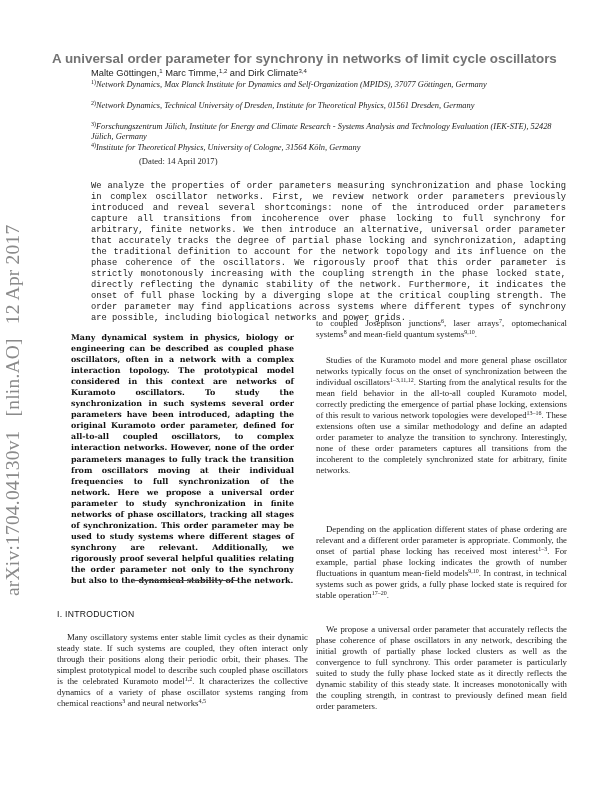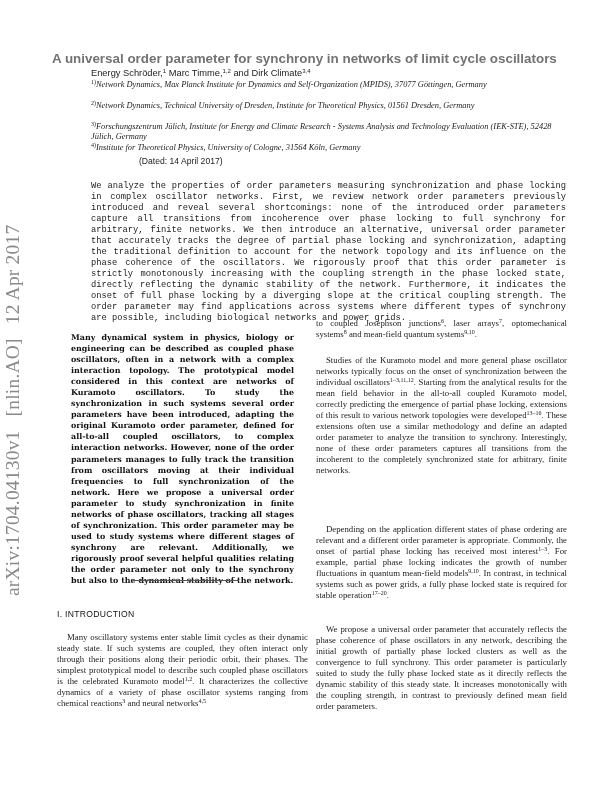--- a/index.html
+++ b/index.html
@@ -27,21 +27,21 @@
     position: absolute; left: 91px; width: 470px;
     font-family: "Liberation Serif", serif; font-style: italic; font-size: 8.4px; line-height: 10.2px; color: #222;
   }
   .affil sup { font-style: normal; }
   #affil-1 { top: 80px; }
   #affil-2 { top: 101px; }
   #affil-3 { top: 122px; }
   #affil-4 { top: 143px; }
   #dated {
     position: absolute; left: 91px; top: 156px;
-    font-family: Liberation Sans, sans-serif; font-size: 8.6px; color: #222; padding-left: 48px;
+    font-family: Liberation Serif, serif; font-size: 8.6px; color: #222; padding-left: 48px;
   }
 
   #abstract {
     position: absolute; left: 91px; top: 172px; width: 475px;
     font-family: Liberation Mono, monospace; font-size: 8.75px; line-height: 11.05px;
     text-align: justify; color: #222;
   }
 
   #left-col {
     position: absolute; left: 57px; top: 318px; width: 251px;
@@ -78,21 +78,21 @@
 </head>
 <body>
 
 <div id="arxiv-stamp">
   <span>arXiv:1704.04130v1</span><span>[nlin.AO]</span><span>12 Apr 2017</span>
 </div>
 
 <div id="title">A universal order parameter for synchrony in networks of limit cycle oscillators</div>
 
 <div id="authors">
-  <span>Energy Schröder,</span><sup>1</sup>
+  <span>Malte Göttingen,</span><sup>1</sup>
   <span>Marc Timme,</span><sup>1,2</sup>
   <span>and Dirk Climate</span><sup>3,4</sup>
 </div>
 
 <div class="affil" id="affil-1"><sup>1)</sup><span>Network Dynamics, Max Planck Institute for Dynamics and Self-Organization (MPIDS), 37077 Göttingen, Germany</span></div>
 <div class="affil" id="affil-2"><sup>2)</sup><span>Network Dynamics, Technical University of Dresden, Institute for Theoretical Physics, 01561 Dresden, Germany</span></div>
 <div class="affil" id="affil-3"><sup>3)</sup><span>Forschungszentrum Jülich, Institute for Energy and Climate Research - Systems Analysis and Technology Evaluation (IEK-STE), 52428 Jülich, Germany</span></div>
 <div class="affil" id="affil-4"><sup>4)</sup><span>Institute for Theoretical Physics, University of Cologne, 31564 Köln, Germany</span></div>
 
 <div id="dated">(Dated: 14 April 2017)</div>

